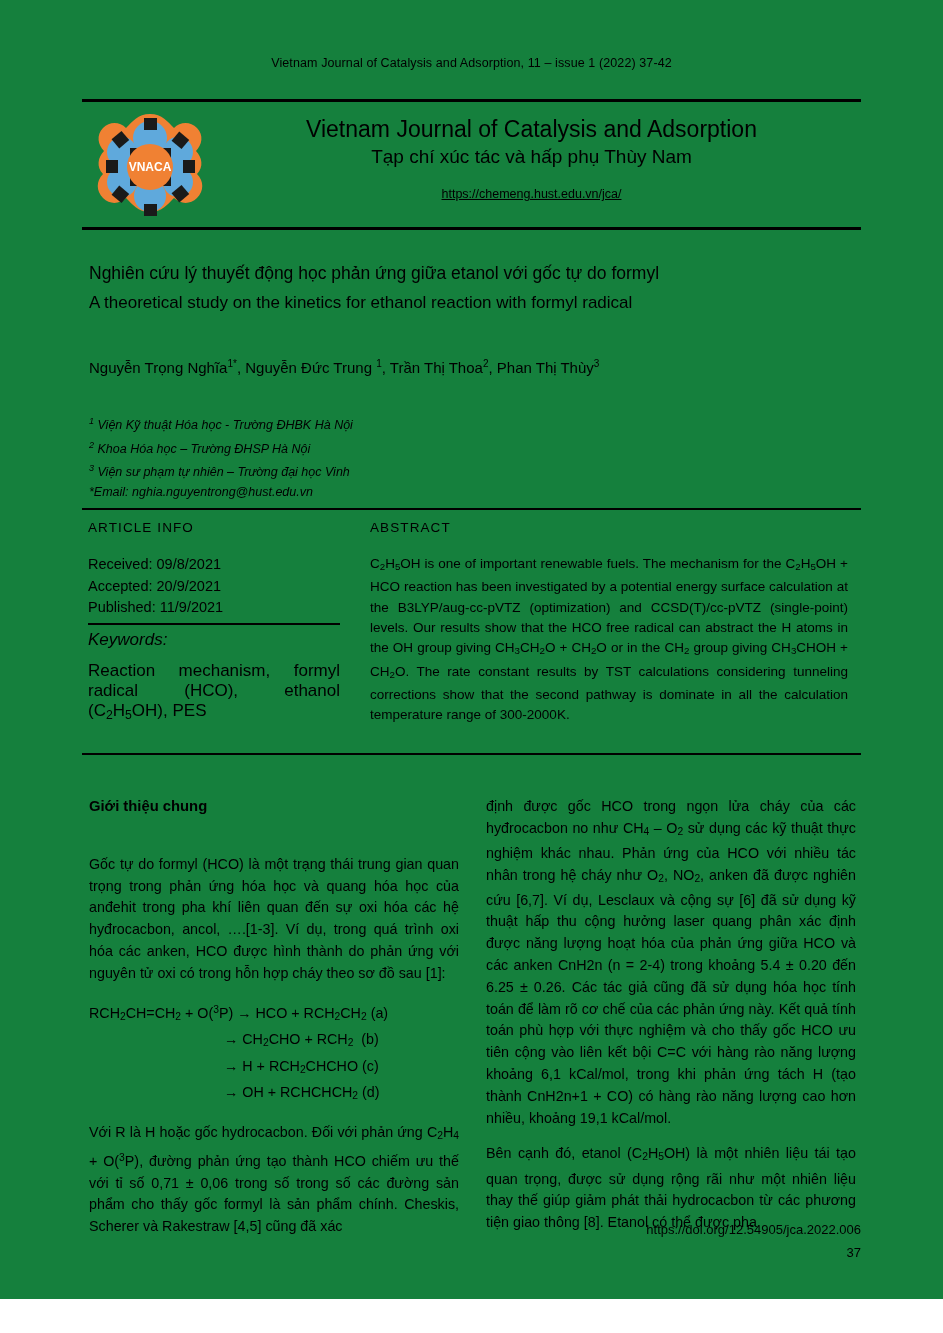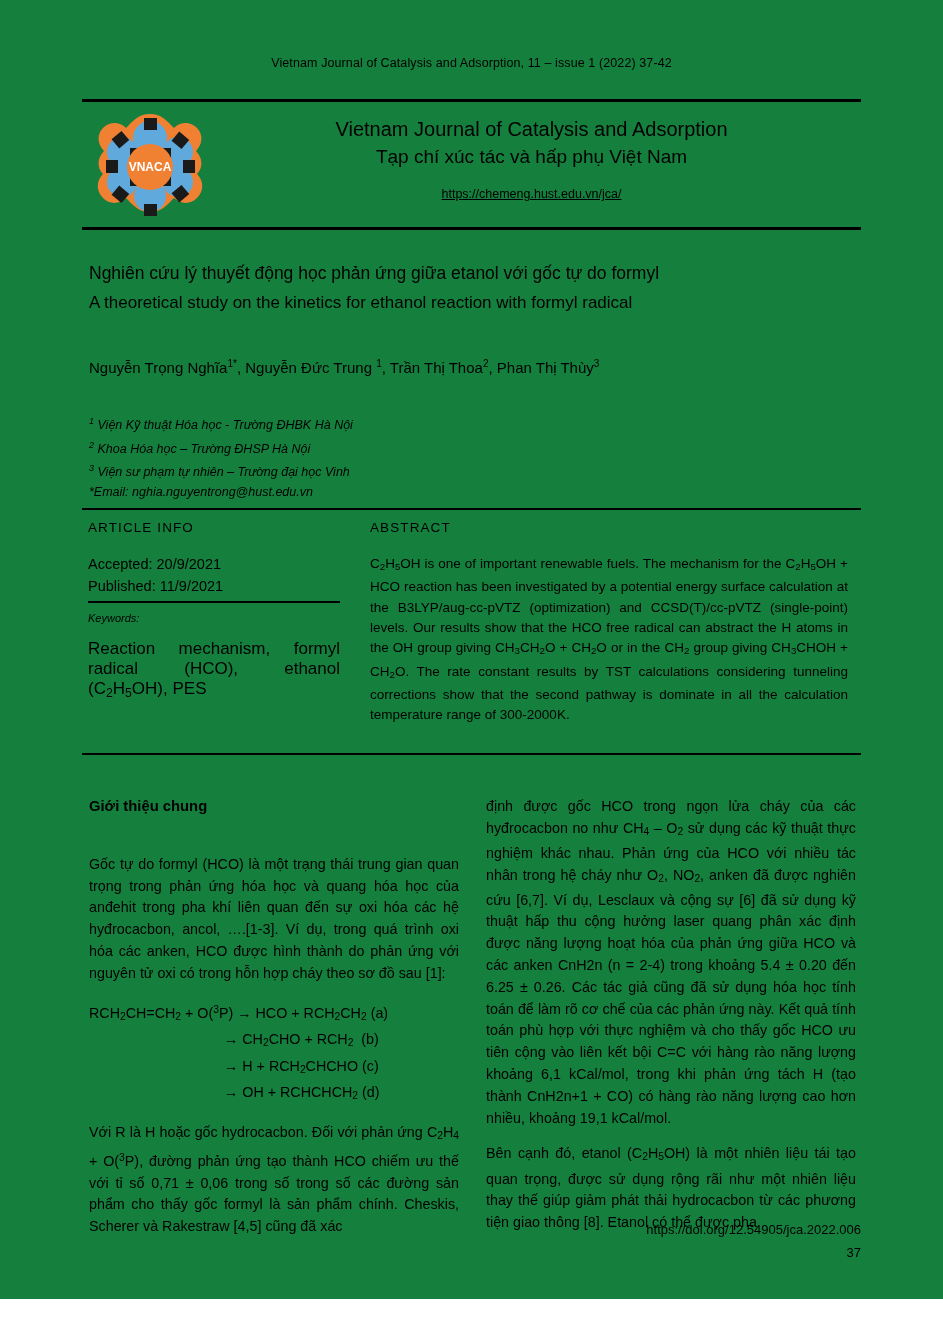--- a/index.html
+++ b/index.html
@@ -50,21 +50,21 @@
     height: 108px;
   }
   .masthead-text {
     position: absolute;
     left: 130px;
     top: 14px;
     right: 10px;
     text-align: center;
   }
   .journal-title-en {
-    font-size: 20px;
+    font-size: 23px;
     line-height: 27px;
     white-space: nowrap;
   }
   .journal-title-vi {
     font-size: 19px;
     line-height: 27px;
     white-space: nowrap;
   }
   .journal-url {
     margin-top: 17px;
@@ -141,21 +141,21 @@
     font-size: 13.5px;
     letter-spacing: 1.1px;
     margin-bottom: 19px;
   }
   .dates { font-size: 14.5px; line-height: 21.5px; }
   .kw-rule {
     border-top: 2px solid #000;
     margin: 4px 0 4px 0;
     width: 252px;
   }
-  .kw-head { font-style: italic; font-size: 11px; line-height: 22px; }
+  .kw-head { font-style: italic; font-size: 17px; line-height: 22px; }
   .kw-body {
     font-size: 17px;
     line-height: 20px;
     text-align: justify;
     margin-top: 10px;
     width: 252px;
   }
   .abs-body {
     font-size: 13.5px;
     line-height: 20.3px;
@@ -250,21 +250,21 @@
           <rect x="66" y="62" width="11" height="12" fill="#1A1A1A"></rect>
 
           <circle cx="56" cy="55" r="23" fill="#F08133"></circle>
         </g>
         <text x="56" y="59" text-anchor="middle" fill="#ffffff" font-family="Liberation Sans, sans-serif" font-size="12" font-weight="bold">VNACA</text>
       </svg>
     </div>
 
     <div class="masthead-text">
       <div class="journal-title-en">Vietnam Journal of Catalysis and Adsorption</div>
-      <div class="journal-title-vi">Tạp chí xúc tác và hấp phụ Việt Nam</div>
+      <div class="journal-title-vi">Tạp chí xúc tác và hấp phụ Thùy Nam</div>
       <div class="journal-url">https://chemeng.hust.edu.vn/jca/</div>
     </div>
   </div>
 
   <div class="title-block">
     <div class="title-vi">Nghiên cứu lý thuyết động học phản ứng giữa etanol với gốc tự do formyl</div>
     <div class="title-en">A theoretical study on the kinetics for ethanol reaction with formyl radical</div>
   </div>
 
   <div class="authors">
@@ -277,20 +277,21 @@
     <div><sup>3</sup> Viện sư phạm tự nhiên – Trường đại học Vinh</div>
     <div>*Email: nghia.nguyentrong@hust.edu.vn</div>
   </div>
 
   <div class="band">
     <div class="band-inner">
 
       <div class="col-info">
         <div class="sec-label">ARTICLE INFO</div>
         <div class="dates">
+          <div>Received: 09/8/2021</div>
           <div>Accepted: 20/9/2021</div>
           <div>Published: 11/9/2021</div>
         </div>
         <div class="kw-rule"></div>
         <div class="kw-head">Keywords:</div>
         <div class="kw-body">
           Reaction mechanism, formyl radical (HCO), ethanol (C<sub>2</sub>H<sub>5</sub>OH), PES
         </div>
       </div>
 

